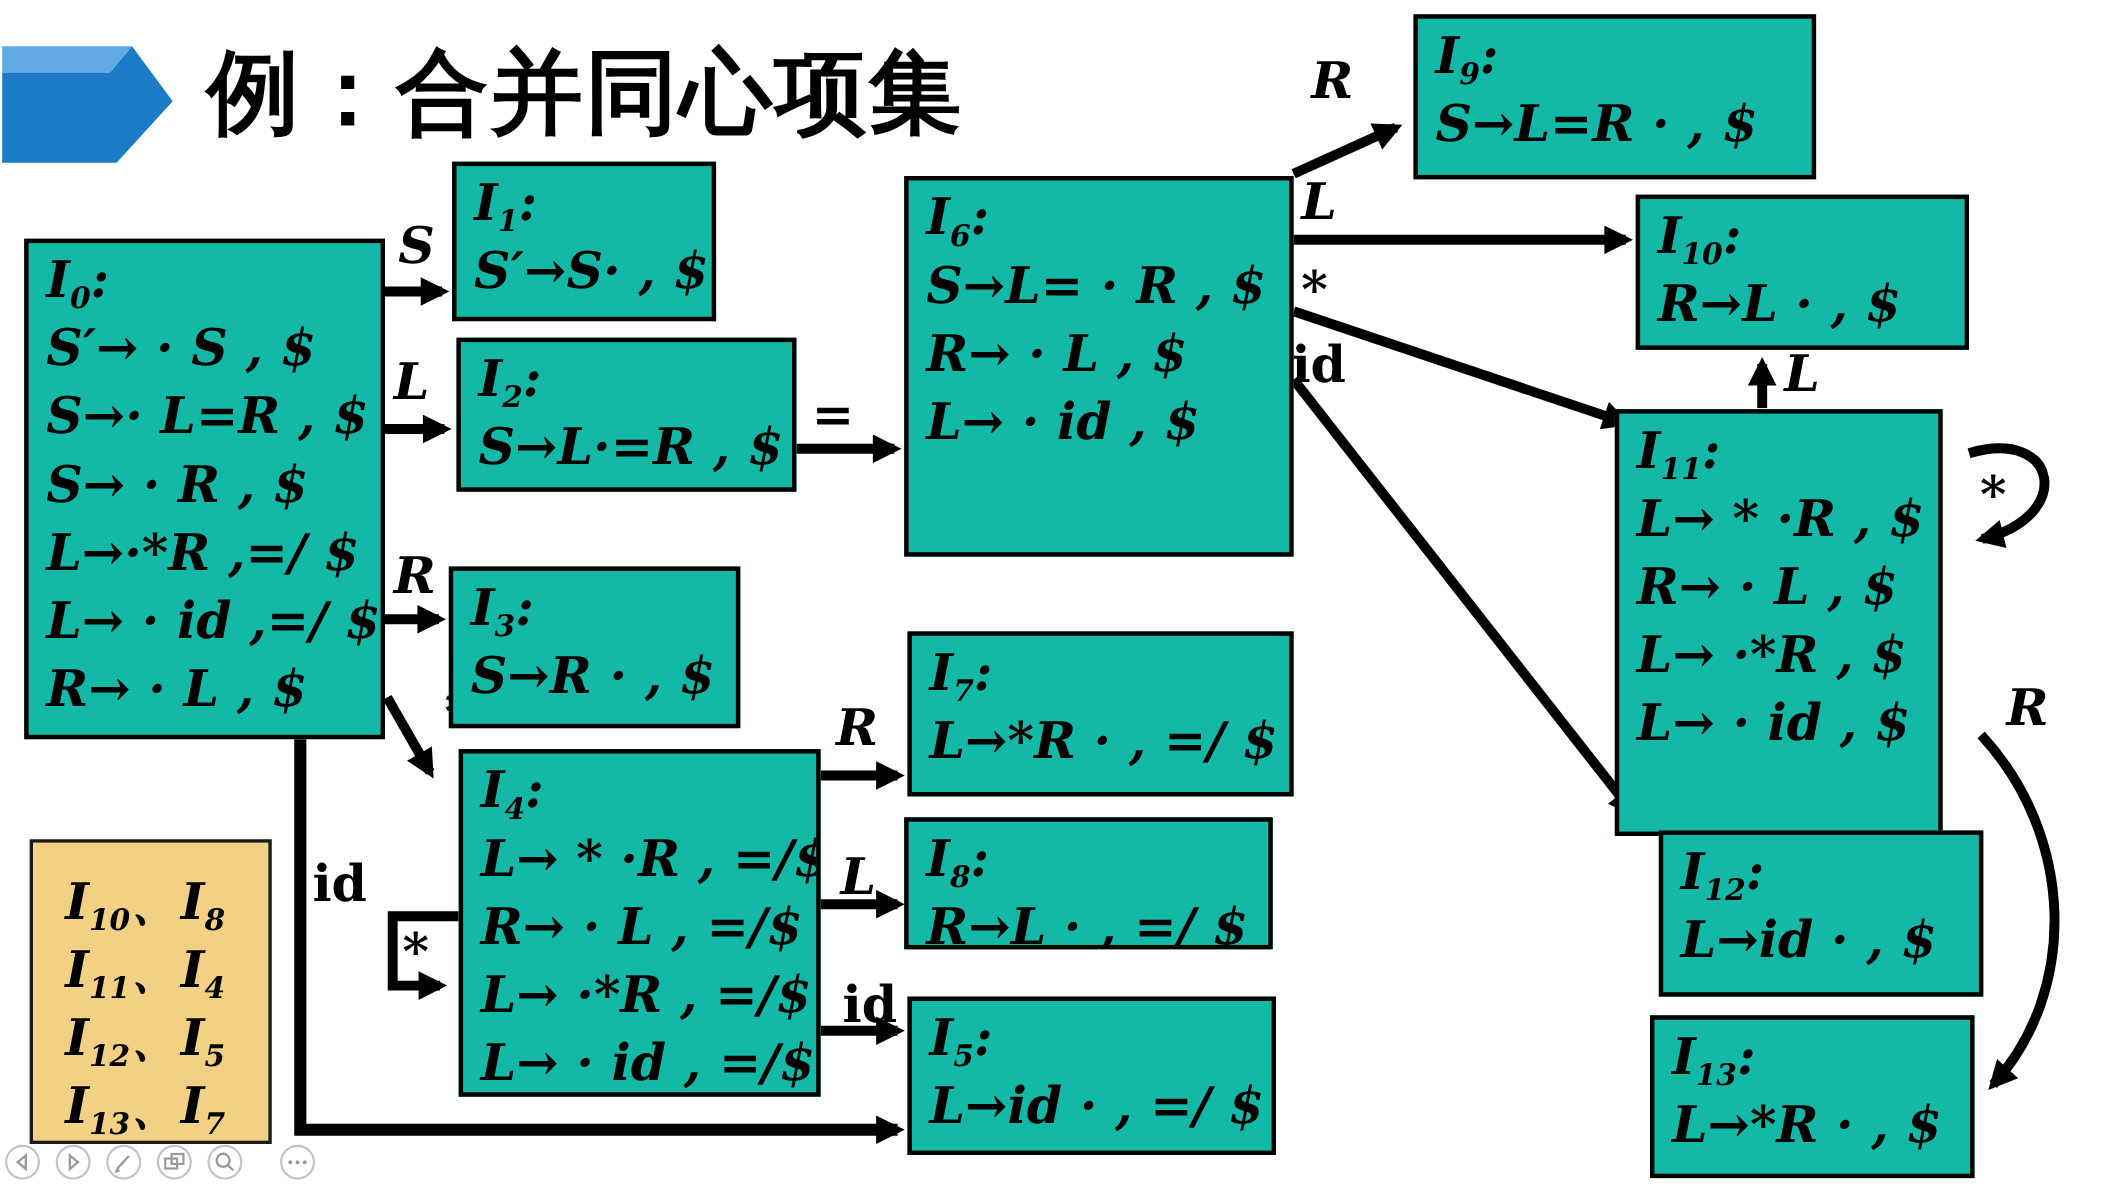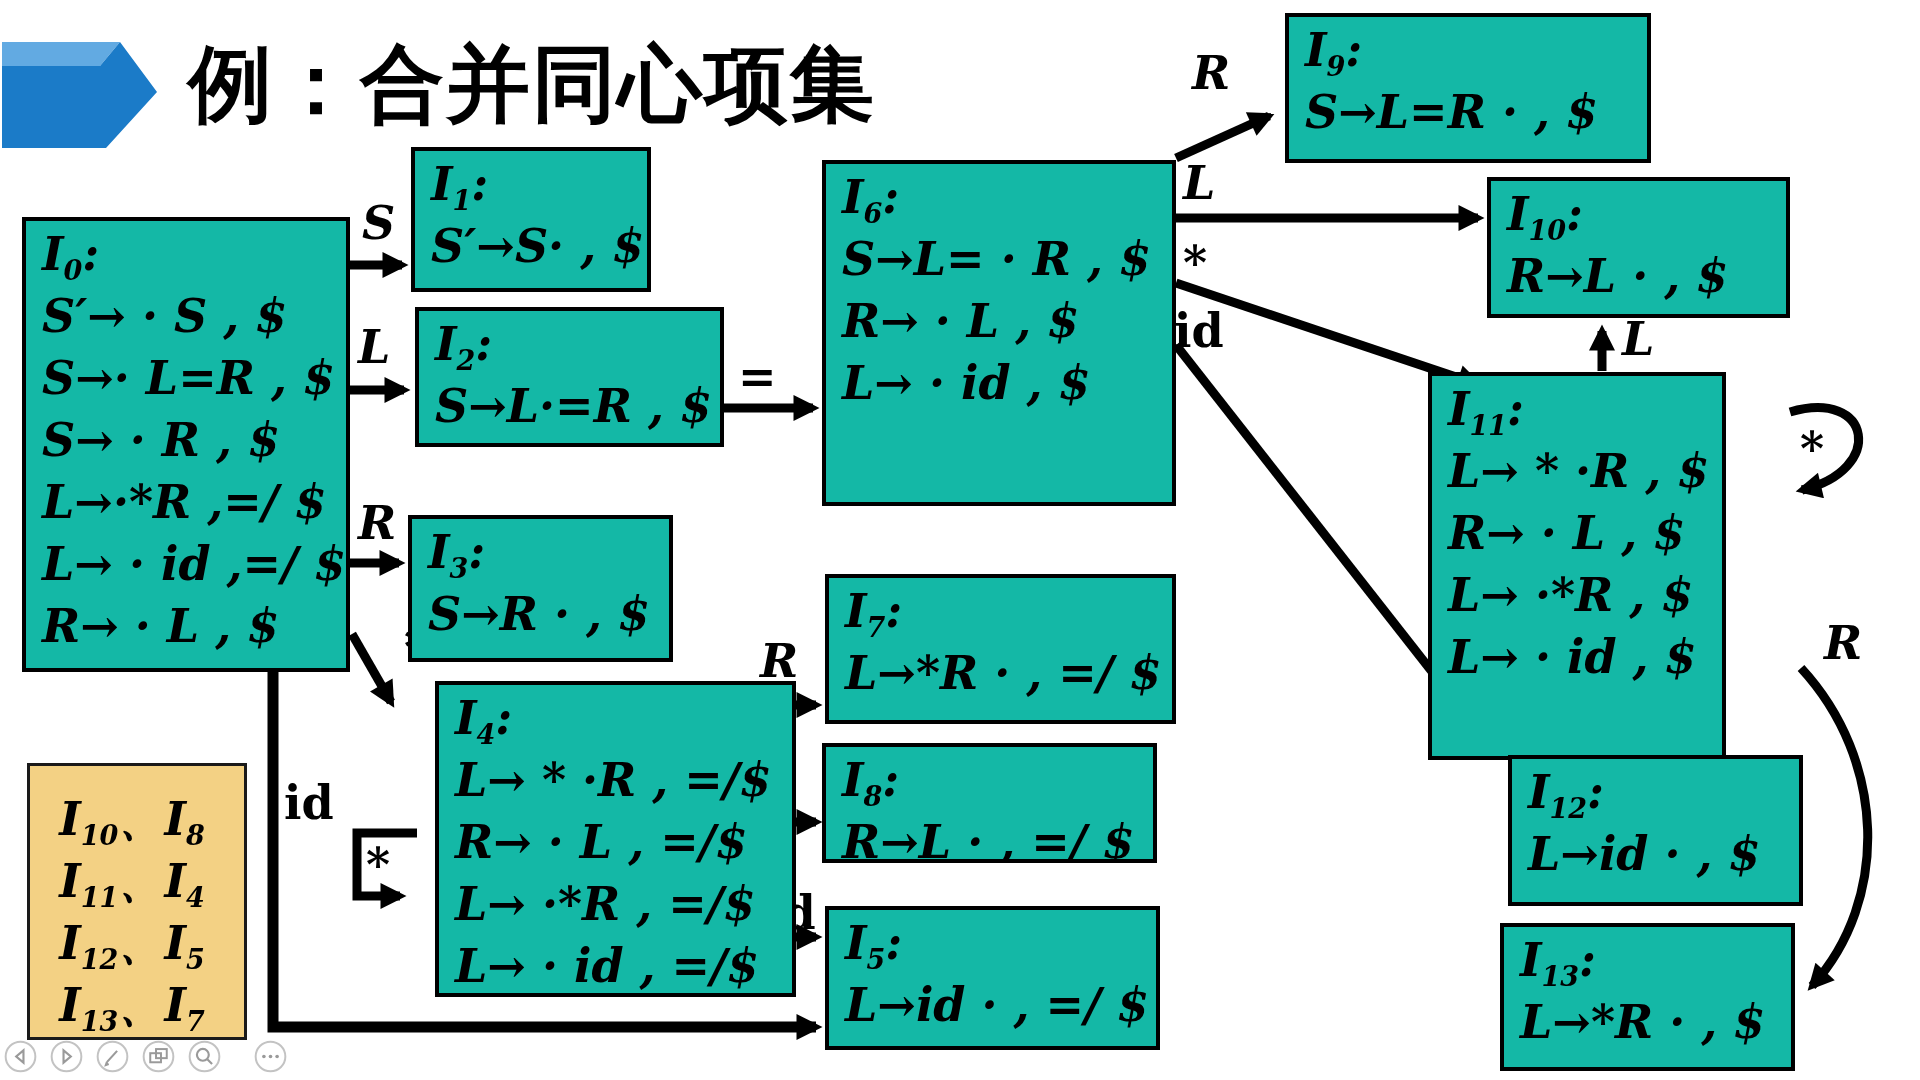--- a/index.html
+++ b/index.html
@@ -121,21 +121,21 @@
   <div class="ititle"><span>I</span><sub>2</sub><span>:</span></div>
   <div class="iline">S→L·=R , $</div>
   <div class="iline">R→L· , $</div>
 </div>
 
 <div class="iset" style="left:408px;top:515px;width:265px;height:147px">
   <div class="ititle"><span>I</span><sub>3</sub><span>:</span></div>
   <div class="iline">S→R · , $</div>
 </div>
 
-<div class="iset" style="left:435px;top:681px;width:361px;height:316px">
+<div class="iset" style="left:417px;top:681px;width:329px;height:316px">
   <div class="ititle"><span>I</span><sub>4</sub><span>:</span></div>
   <div class="iline">L→ * ·R , =/$</div>
   <div class="iline">R→ · L , =/$</div>
   <div class="iline">L→ ·*R , =/$</div>
   <div class="iline">L→ · id , =/$</div>
 </div>
 
 <div class="iset" style="left:822px;top:160px;width:354px;height:346px">
   <div class="ititle"><span>I</span><sub>6</sub><span>:</span></div>
   <div class="iline">S→L= · R , $</div>
@@ -161,21 +161,21 @@
 <div class="iset" style="left:1285px;top:13px;width:366px;height:150px">
   <div class="ititle"><span>I</span><sub>9</sub><span>:</span></div>
   <div class="iline">S→L=R · , $</div>
 </div>
 
 <div class="iset" style="left:1487px;top:177px;width:303px;height:141px">
   <div class="ititle"><span>I</span><sub>10</sub><span>:</span></div>
   <div class="iline">R→L · , $</div>
 </div>
 
-<div class="iset" style="left:1428px;top:372px;width:298px;height:388px">
+<div class="iset" style="left:1468px;top:372px;width:298px;height:388px">
   <div class="ititle"><span>I</span><sub>11</sub><span>:</span></div>
   <div class="iline">L→ * ·R , $</div>
   <div class="iline">R→ · L , $</div>
   <div class="iline">L→ ·*R , $</div>
   <div class="iline">L→ · id , $</div>
 </div>
 
 <div class="iset" style="left:1508px;top:755px;width:295px;height:151px">
   <div class="ititle"><span>I</span><sub>12</sub><span>:</span></div>
   <div class="iline">L→id · , $</div>

